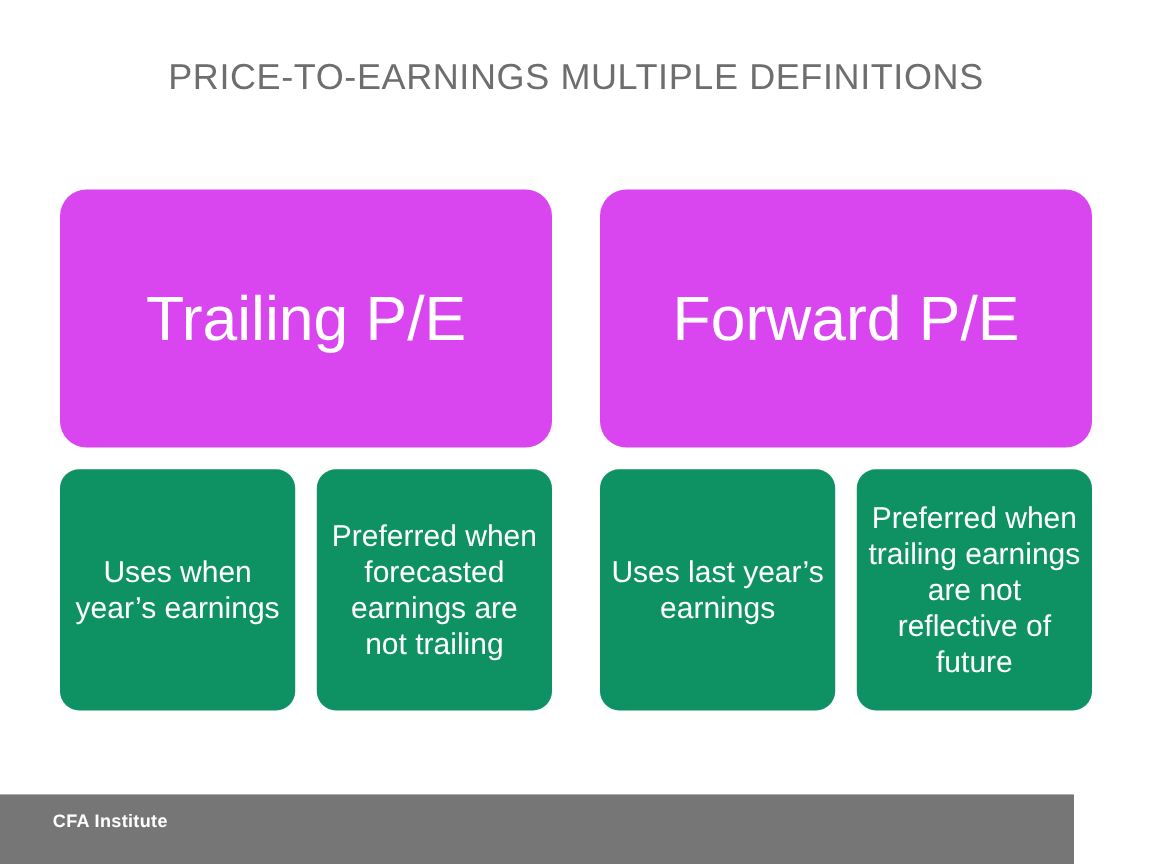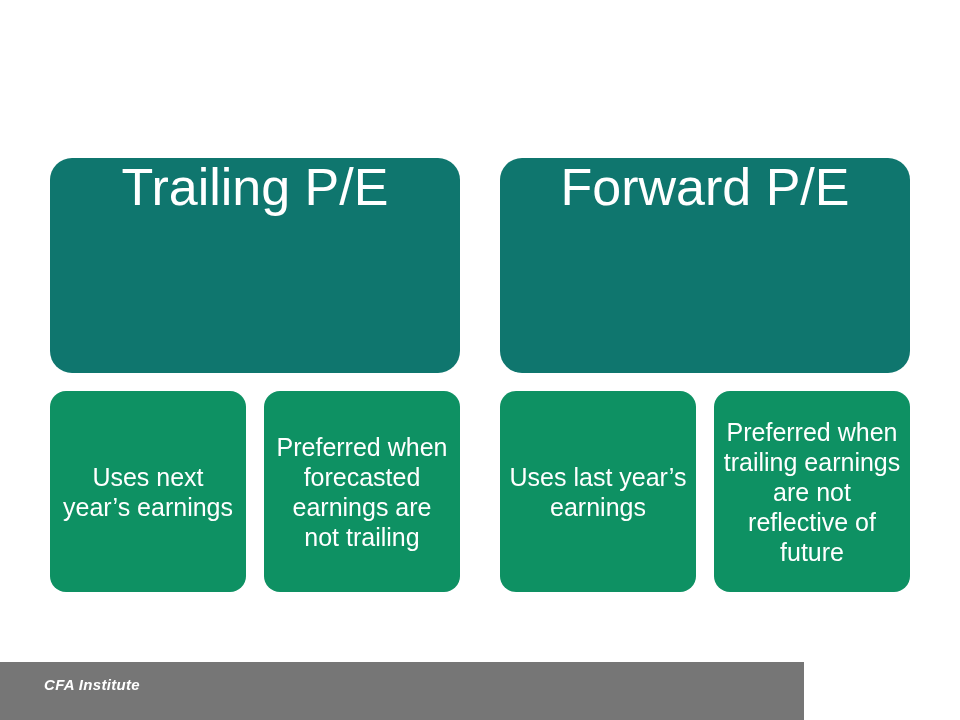--- a/index.html
+++ b/index.html
@@ -50,24 +50,24 @@
   }
   .group.left { left: 50px; }
   .group.right { left: 500px; }
 
   .parent-box {
     position: absolute;
     top: 8px;
     left: 0;
     width: 410px;
     height: 215px;
-    background: #0f766e;
+    background: #d946ef;
     border-radius: 22px;
     display: flex;
-    align-items: flex-start;
+    align-items: center;
     justify-content: center;
     box-sizing: border-box;
   }
   .parent-label {
     color: #ffffff;
     font-size: 52px;
     line-height: 58px;
     text-align: center;
     font-weight: normal;
     padding: 0 12px;
@@ -94,49 +94,49 @@
     line-height: 30px;
     text-align: center;
     padding: 0 8px;
     font-weight: normal;
   }
 
   .footer-bar {
     position: absolute;
     left: 0;
     bottom: 0;
-    width: 804px;
+    width: 895px;
     height: 58px;
     background: #767676;
-    font-style: italic;
   }
   .footer-logo {
     position: absolute;
     left: 44px;
     top: 14px;
     color: #ffffff;
     font-size: 15px;
     letter-spacing: 0.3px;
     font-weight: bold;
   }
 </style>
 </head>
 <body>
 
 <div class="slide">
 
+  <div class="slide-title">PRICE-TO-EARNINGS MULTIPLE DEFINITIONS</div>
 
   <div class="diagram">
 
     <div class="group left">
       <div class="parent-box">
         <div class="parent-label">Trailing P/E</div>
       </div>
       <div class="child-box c1">
-        <div class="child-label">Uses next year’s earnings</div>
+        <div class="child-label">Uses when year’s earnings</div>
       </div>
       <div class="child-box c2">
         <div class="child-label">Preferred when forecasted earnings are not trailing</div>
       </div>
     </div>
 
     <div class="group right">
       <div class="parent-box">
         <div class="parent-label">Forward P/E</div>
       </div>

